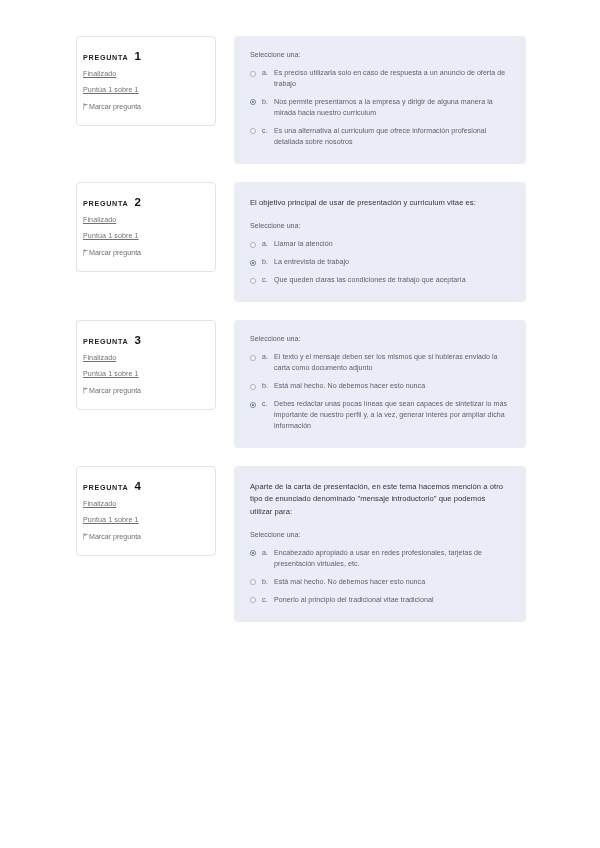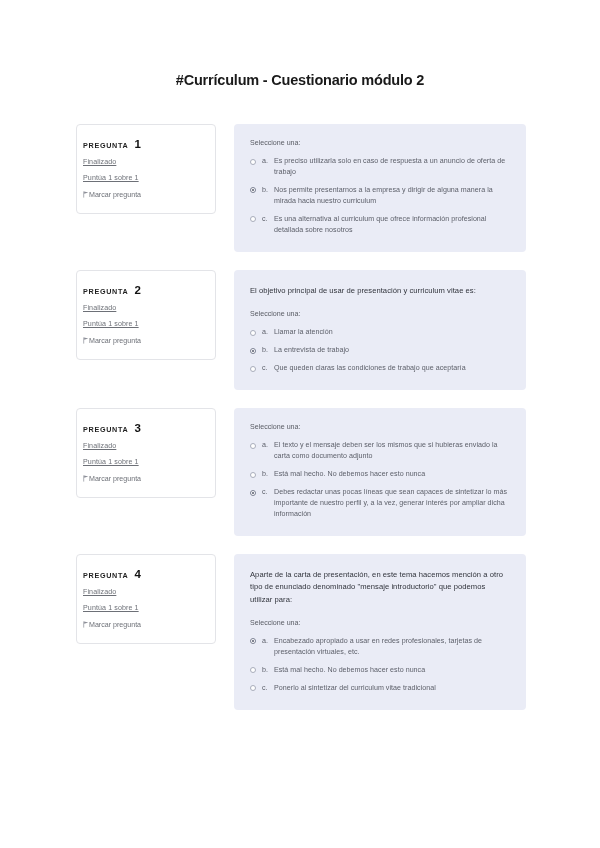--- a/index.html
+++ b/index.html
@@ -165,21 +165,20 @@
     line-height: 1.55;
     letter-spacing: 0.04px;
     flex: 1;
   }
 </style>
 </head>
 <body>
 
 <div class="page">
 
-  <h1 class="doc-title">#Currículum - Cuestionario módulo 2</h1>
 
   <div class="quiz-body" id="quiz-list">
       <div class="question-block">
         <div class="q-info">
           <div class="q-info-header">
             <span class="q-label">PREGUNTA</span>
             <span class="q-number">1</span>
           </div>
           <div class="q-meta">Finalizado</div>
           <div class="q-meta">Puntúa 1 sobre 1</div>
@@ -313,20 +312,20 @@
               <span class="answer-text">Encabezado apropiado a usar en redes profesionales, tarjetas de presentación virtuales, etc.</span>
             </li>
             <li class="answer">
               <span class="radio"></span>
               <span class="answer-letter">b.</span>
               <span class="answer-text">Está mal hecho. No debemos hacer esto nunca</span>
             </li>
             <li class="answer">
               <span class="radio"></span>
               <span class="answer-letter">c.</span>
-              <span class="answer-text">Ponerlo al sintetizar del curriculum vitae tradicional</span>
+              <span class="answer-text">Ponerlo al principio del tradicional vitae tradicional</span>
             </li>
           </ul>
         </div>
       </div>
     </div>
 
 </div>
 
 </body></html>

